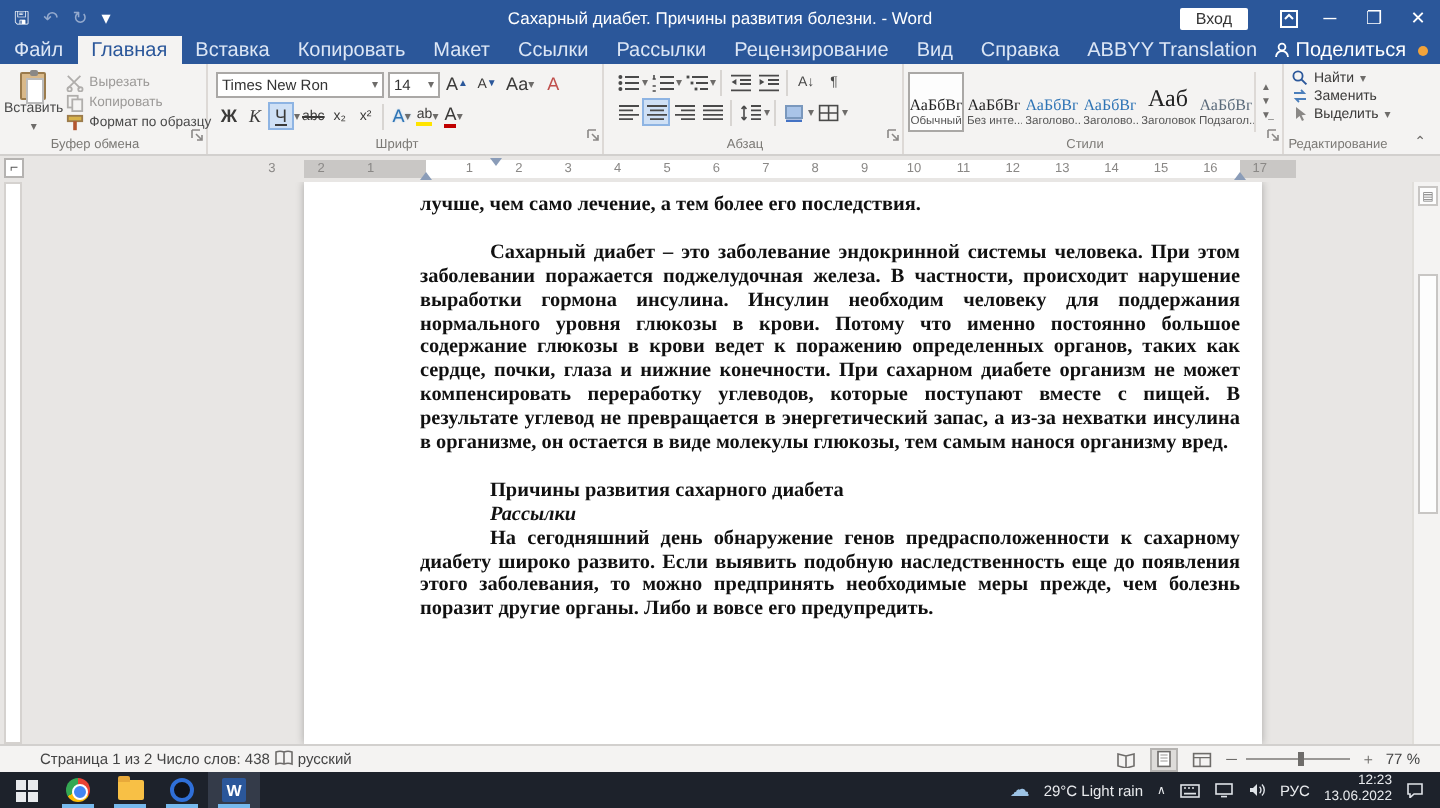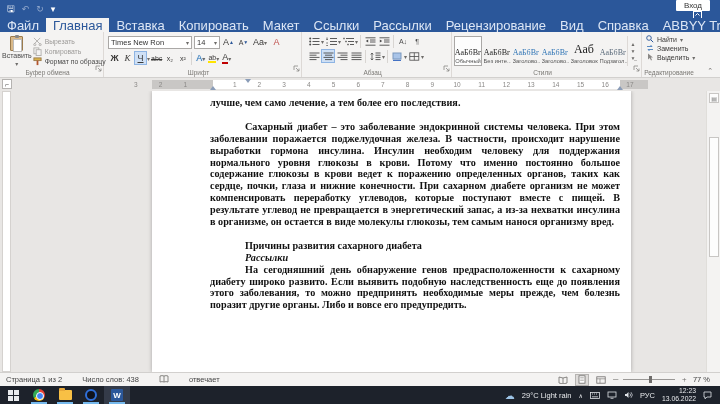--- a/index.html
+++ b/index.html
@@ -6,27 +6,27 @@
   html,body { width:720px; height:404px; overflow:hidden; }
   body { font-family:"Liberation Sans", sans-serif; }
   .screen { position:relative; width:720px; height:404px; background:#e8e6e4; overflow:hidden; }
 
   
   .titlebar { position:absolute; top:0; left:0; width:720px; height:18px; background:#2b579a; color:#fff; display:flex; align-items:center; font-size:8.5px; }
   .qat { display:flex; align-items:center; gap:7px; padding-left:7px; }
   .qat .qicon { color:#fff; font-size:9px; line-height:1; cursor:default; }
   .qat .dim { color:#93a9cd; }
   .win-title { position:absolute; left:0; right:0; text-align:center; font-size:8.5px; color:#fff; pointer-events:none; }
-  .tb-right { margin-left:auto; display:flex; align-items:center; height:18px;flex-direction:column; }
+  .tb-right { margin-left:auto; display:flex; align-items:center; height:18px; }
   .signin { background:#fff; color:#333; font-size:8px; padding:1px 8px; margin-right:10px; border-radius:1px; }
   .winbtn { width:22px; height:18px; display:flex; align-items:center; justify-content:center; color:#fff; font-size:9px; }
   .ribbonopt { width:20px; height:18px; display:flex; align-items:center; justify-content:center; }
 
   
-  .tabsrow { position:absolute; top:18px; left:0; width:720px; height:14px; background:#2b579a; display:flex; align-items:stretch; font-size:13px; color:#dce6f5; }
+  .tabsrow { position:absolute; top:18px; left:0; width:720px; height:14px; background:#2b579a; display:flex; align-items:stretch; font-size:10px; color:#dce6f5; }
   .tab { padding:0 7px; display:flex; align-items:center; white-space:nowrap; }
   .tab.active { background:#f4f3f2; color:#2b579a; }
   .tellme { display:flex; align-items:center; gap:3px; padding:0 6px; color:#dce6f5; }
   .tabs-right { margin-left:auto; display:flex; align-items:center; gap:6px; padding-right:6px; }
   .share { display:flex; align-items:center; gap:3px; color:#fff; }
   .orange-dot { width:5px; height:5px; background:#f2a33a; border-radius:50%; }
 
   
   .ribbon { position:absolute; top:32px; left:0; width:720px; height:46px; background:#f4f3f2; border-bottom:1px solid #d2d0ce; display:flex; }
   .rgroup { position:relative; height:100%; border-right:1px solid #ddd9d6; padding:2px 2px 10px 2px; }
@@ -105,21 +105,21 @@
   .para.body, .para.heading, .para.italic { text-indent:35px; }
   .para.heading { font-weight:bold; text-align:left; }
   .para.italic { font-style:italic; }
   .para.spacer { height:11.9px; }
   .vscroll { position:absolute; right:0; top:0; width:14px; height:100%; background:#f4f3f2; border-left:1px solid #e0deda; }
   .scroll-topbtn { position:absolute; top:2px; left:2px; width:10px; height:10px; background:#fdfdfd; border:1px solid #c8c6c4; font-size:6px; color:#777; display:flex; align-items:center; justify-content:center; }
   .scroll-thumb { position:absolute; top:46px; left:2px; width:10px; height:120px; background:#fdfdfd; border:1px solid #c8c6c4; }
 
   
   .statusbar { position:absolute; top:372px; left:0; width:720px; height:14px; background:#f4f3f2; border-top:1px solid #d2d0ce; display:flex; align-items:center; font-size:7.5px; color:#444; }
-  .sb-left { display:flex; align-items:center; gap:20px; padding-left:6px; }
+  .sb-left { display:flex; align-items:center; gap:2px; padding-left:20px; }
   .sb-right { margin-left:auto; display:flex; align-items:center; gap:5px; padding-right:10px; }
   .viewbtn { width:14px; height:12px; display:flex; align-items:center; justify-content:center; }
   .viewbtn.sel { background:#dedcda; border:1px solid #b5b3b1; }
   .zoomtrack { position:relative; width:52px; height:1px; background:#9a9896; }
   .zoomnotch { position:absolute; left:50%; top:-2px; width:1px; height:5px; background:#9a9896; }
   .zoomthumb { position:absolute; left:50%; top:-3px; width:3px; height:7px; background:#6e6c6a; }
 
   
   .taskbar { position:absolute; top:386px; left:0; width:720px; height:18px; background:#1d222b; display:flex; align-items:stretch; }
   .tb-app { width:26px; display:flex; align-items:center; justify-content:center; position:relative; }
@@ -143,20 +143,21 @@
 
 <div class="screen">
 
   <div class="titlebar">
     <div class="qat">
       <span class="qicon">🖫</span>
       <span class="qicon dim">↶</span>
       <span class="qicon dim">↻</span>
       <span class="qicon">▾</span>
     </div>
+    <span class="win-title">Сахарный диабет. Причины развития болезни. - Word</span>
     <div class="tb-right">
       <span class="signin">Вход</span>
       <span class="ribbonopt">
         <svg width="9" height="9" viewBox="0 0 9 9">
             <rect x="0.5" y="0.5" width="8" height="8" fill="none" stroke="#fff" stroke-width="1"></rect>
             <path d="M2.5 4.5 l2 -2 l2 2" fill="none" stroke="#fff" stroke-width="1"></path>
           </svg>
       </span>
       <span class="winbtn">─</span>
       <span class="winbtn">❐</span>
@@ -494,21 +495,21 @@
     </div>
   </div>
 
   <div class="statusbar">
     <div class="sb-left">
       <span>Страница 1 из 2</span>
       <span>Число слов: 438</span>
       <svg width="10" height="9" viewBox="0 0 10 9">
           <path d="M1 1 q2 -0.8 4 0 q2 -0.8 4 0 v6 q-2 -0.8 -4 0 q-2 -0.8 -4 0 Z M5 1 v6" fill="none" stroke="#6e6c6a" stroke-width="0.8"></path>
         </svg>
-      <span>отвечает</span>
+      <span>русский</span>
     </div>
     <div class="sb-right">
       <span class="viewbtn">
           <svg width="10" height="8" viewBox="0 0 10 8">
             <path d="M1 1 L5 2 L9 1 V7 L5 8 L1 7 Z M5 2 V8" fill="none" stroke="#6e6c6a" stroke-width="0.8"></path>
           </svg>
         </span>
       <span class="viewbtn sel">
           <svg width="8" height="9" viewBox="0 0 8 9">
             <rect x="1" y="0.8" width="6" height="7.4" fill="#fff" stroke="#6e6c6a" stroke-width="0.8"></rect>

